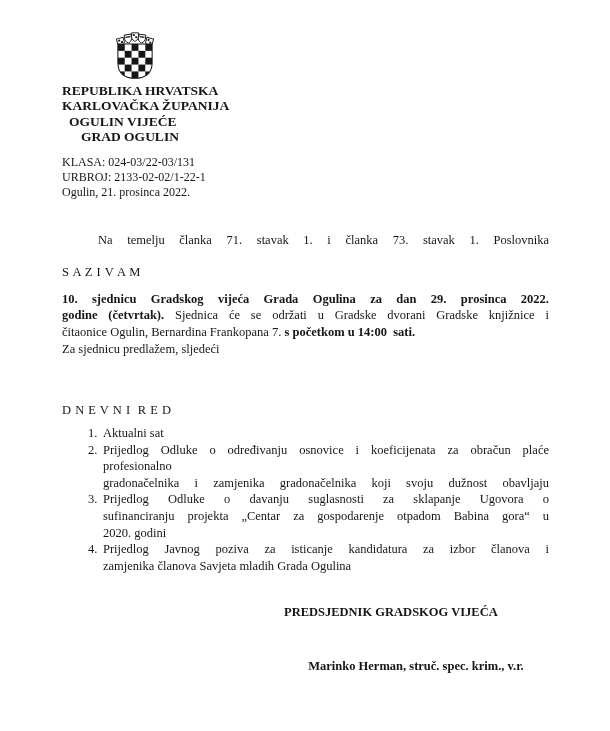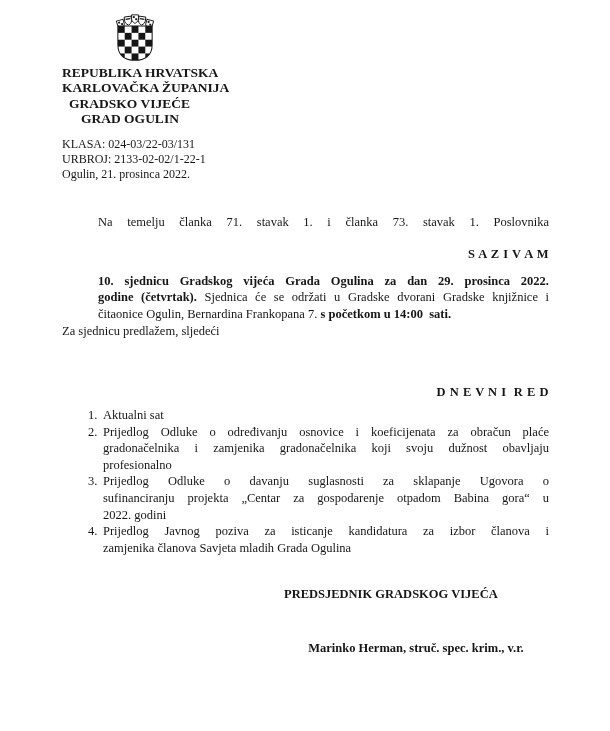--- a/index.html
+++ b/index.html
@@ -3,39 +3,39 @@
 <meta charset="utf-8">
 <style>
   html,body{margin:0;padding:0;}
   body{
     width:610px;height:731px;background:#ffffff;
     font-family:"Liberation Serif","DejaVu Serif",serif;
     color:#161616;overflow:hidden;
   }
   .page{
     box-sizing:border-box;width:610px;height:648px;
-    padding:14px 61px 0 62px;position:relative;
+    padding:32px 61px 0 62px;position:relative;
   }
   
   .crest-wrap{margin-left:54px;height:48px;}
   
   .org{margin-top:3px;font-weight:bold;font-size:13.5px;line-height:15.4px;}
   .org .l2{padding-left:7px;}
   .org .l3{padding-left:19px;}
   
   .meta{margin-top:10px;font-size:12px;line-height:15px;}
   
   .t{font-size:12.5px;line-height:17px;}
   .jl{text-align:justify;text-align-last:justify;}
   .b{font-weight:bold;}
   .intro{margin-top:32px;}
   .intro .first{text-indent:36px;}
-  .center-head{margin-top:15px;text-align:right;font-weight:bold;
+  .center-head{margin-top:15px;text-align:left;font-weight:normal;
     font-size:12.5px;line-height:17px;letter-spacing:0.5px;}
-  .session{margin-top:10px;line-height:16.8px;margin-left:36px;}
+  .session{margin-top:10px;line-height:16.8px;}
   .proposal{}
   .dnevni{margin-top:44px;}
   
   .agenda{margin-top:6px;}
   .aline{position:relative;padding-left:41px;font-size:12.5px;line-height:16.6px;}
   .aline .num{position:absolute;left:26px;top:0;}
   
   .sig-title{margin-top:30px;padding-left:222px;font-weight:bold;}
   .sig-name{margin-top:37px;padding-left:221px;font-weight:bold;text-align:center;}
 </style>
@@ -96,21 +96,21 @@
             <rect x="34" y="46" width="8" height="8"></rect>
         </g>
       </g>
       <path d="M2,14 H42 V36 C42,49 33,54 22,54 C11,54 2,49 2,36 Z" fill="none" stroke="#161616" stroke-width="1.2"></path>
     </svg>
   </div>
 
   <div class="org">
     <div>REPUBLIKA HRVATSKA</div>
     <div>KARLOVAČKA ŽUPANIJA</div>
-    <div class="l2">GRADSKO VIJEĆE</div>
+    <div class="l2">OGULIN VIJEĆE</div>
     <div class="l3">GRAD OGULIN</div>
   </div>
 
   <div class="meta">
     <div>KLASA: 024-03/22-03/131</div>
     <div>URBROJ: 2133-02-02/1-22-1</div>
     <div>Ogulin, 21. prosinca 2022.</div>
   </div>
 
   <div class="intro t">
@@ -136,38 +136,38 @@
         <span class="num">1.</span>
         <span>Aktualni sat</span>
       </div>
     </div>
 
     <div>
       <div class="aline jl">
         <span class="num">2.</span>
         <span>Prijedlog Odluke o određivanju osnovice i koeficijenata za obračun plaće</span>
       </div>
+      <div class="aline">
+        <span>profesionalno</span>
+      </div>
       <div class="aline jl">
         <span>gradonačelnika i zamjenika gradonačelnika koji svoju dužnost obavljaju</span>
-      </div>
-      <div class="aline">
-        <span>profesionalno</span>
       </div>
     </div>
 
     <div>
       <div class="aline jl">
         <span class="num">3.</span>
         <span>Prijedlog Odluke o davanju suglasnosti za sklapanje Ugovora o</span>
       </div>
       <div class="aline jl">
         <span>sufinanciranju projekta „Centar za gospodarenje otpadom Babina gora“ u</span>
       </div>
       <div class="aline">
-        <span>2022. godini</span>
+        <span>2020. godini</span>
       </div>
     </div>
 
     <div>
       <div class="aline jl">
         <span class="num">4.</span>
         <span>Prijedlog Javnog poziva za isticanje kandidatura za izbor članova i</span>
       </div>
       <div class="aline">
         <span>zamjenika članova Savjeta mladih Grada Ogulina</span>

